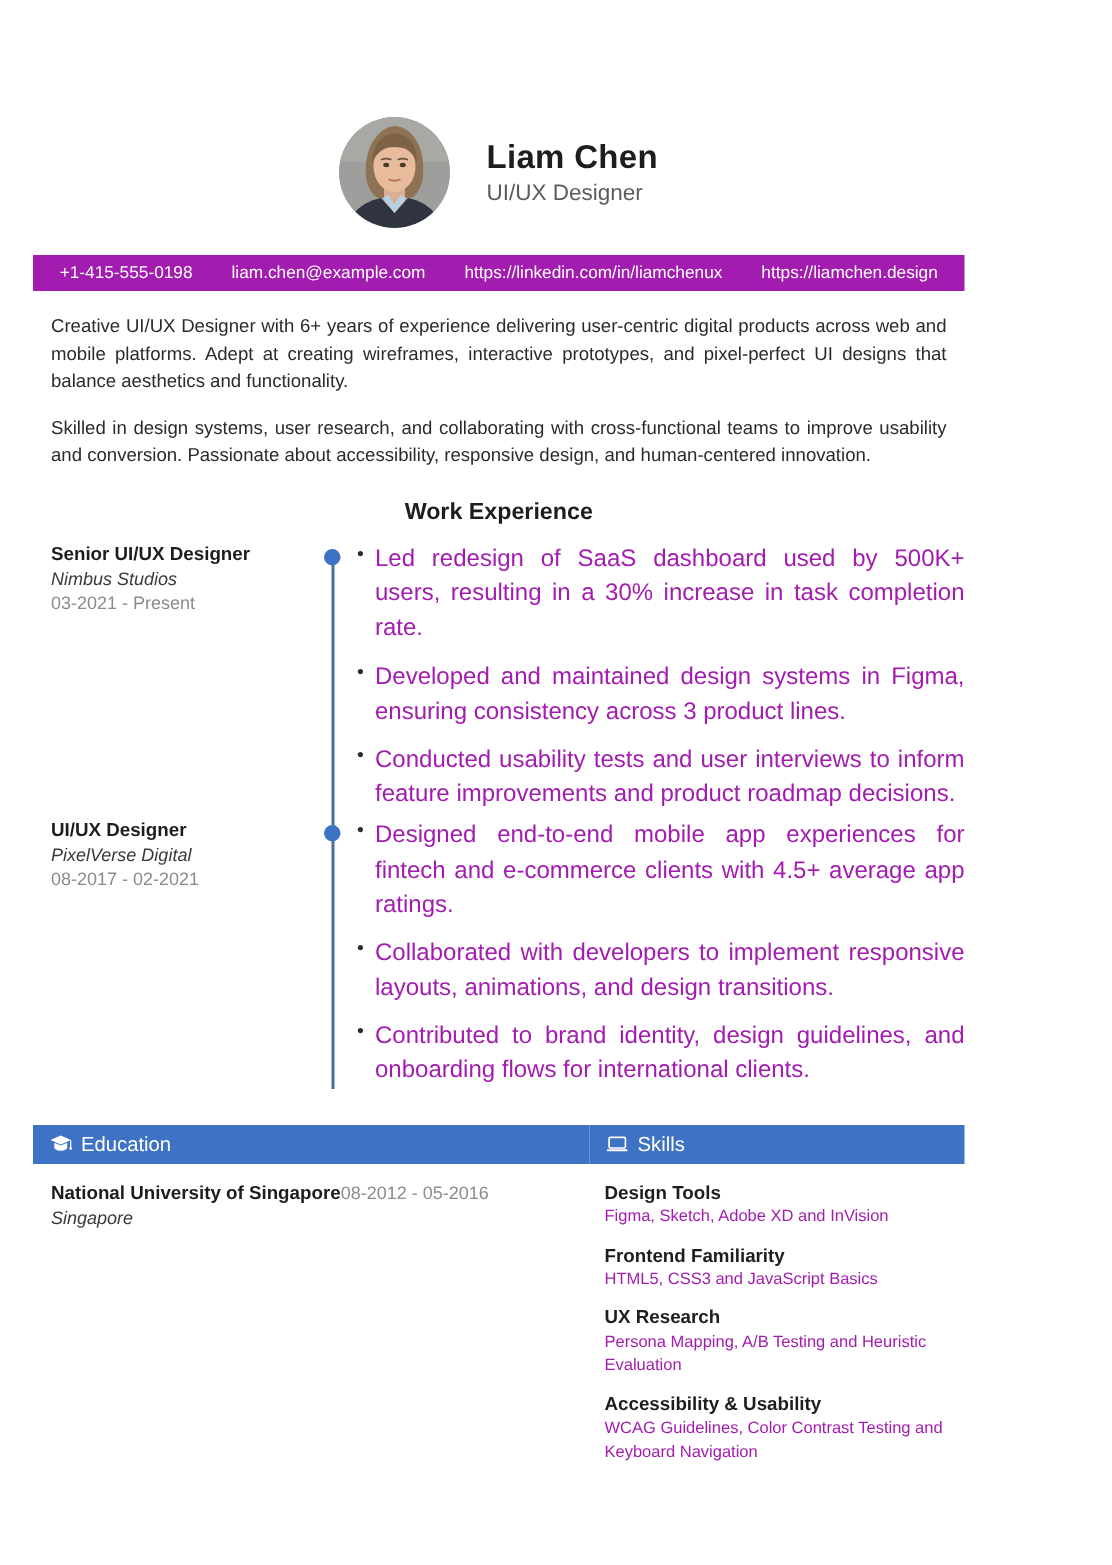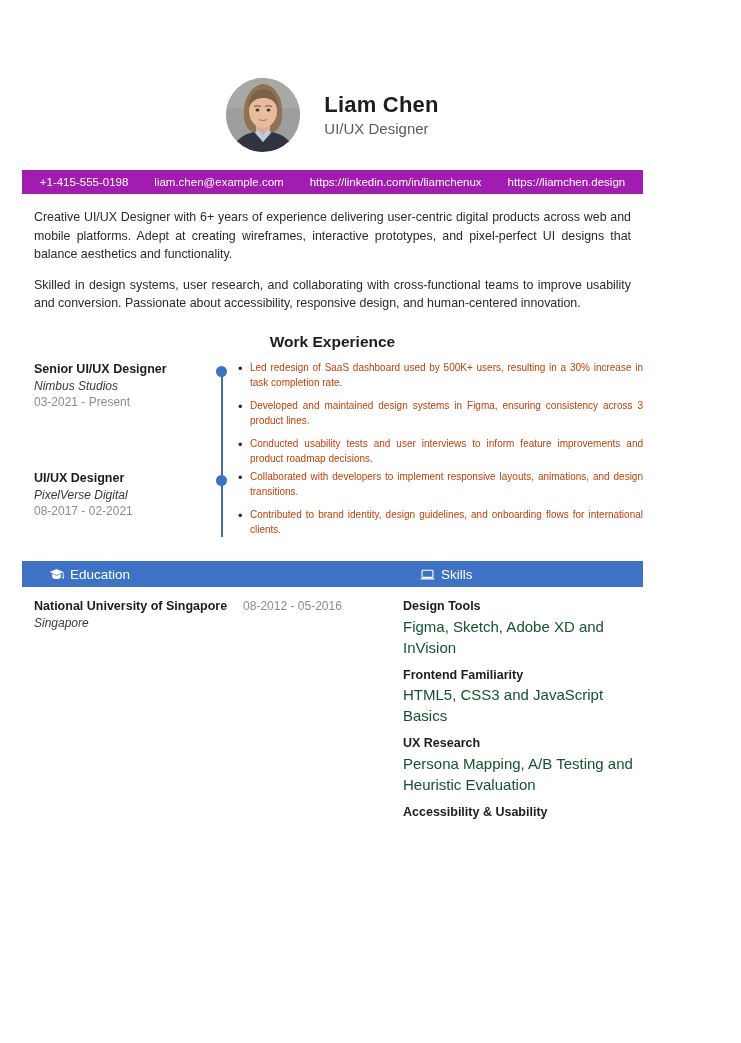--- a/index.html
+++ b/index.html
@@ -155,24 +155,24 @@
   }
   .job-right ul {
     margin: 0;
     padding: 0;
     list-style: none;
   }
   .job-right li {
     position: relative;
     padding-left: 14px;
     margin-bottom: 9px;
-    font-size: 10px;
+    font-size: 16px;
     line-height: 1.45;
     text-align: justify;
-    color: #c2410c;
+    color: #a21caf;
   }
   .job-right li:last-child { margin-bottom: 0; }
   .job-right li::before {
     content: "\2022";
     position: absolute;
     left: 2px;
     top: -1px;
     color: #2b2b2b;
     font-size: 13px;
   }
@@ -182,21 +182,21 @@
     display: flex;
     margin: 24px 22px 0 22px;
   }
   .section-bar {
     background: #3d72c4;
     color: #ffffff;
     height: 26px;
     display: flex;
     align-items: center;
     gap: 6px;
-    padding-left: 26px;
+    padding-left: 10px;
     box-sizing: border-box;
     font-size: 13.5px;
   }
   .bar-education { width: 371px; flex: 0 0 371px; }
   .bar-skills { flex: 1 1 auto; }
   .bar-icon {
     display: inline-flex;
     align-items: center;
     justify-content: center;
     width: 16px;
@@ -216,21 +216,21 @@
     box-sizing: border-box;
   }
   .col-skills {
     flex: 1 1 auto;
     padding: 11px 10px 0 10px;
     box-sizing: border-box;
   }
   .edu-head {
     display: flex;
     align-items: baseline;
-    gap: 16px;
+    gap: 0;
   }
   .edu-school {
     font-size: 12.5px;
     font-weight: bold;
     color: #1d1d1d;
     line-height: 1.35;
   }
   .edu-dates {
     font-size: 12px;
     color: #8c8c8c;
@@ -251,22 +251,22 @@
   }
   .skill-group { margin-bottom: 9px; }
   .skill-group:last-child { margin-bottom: 0; }
   .skill-name {
     font-size: 12.5px;
     font-weight: bold;
     color: #1d1d1d;
     line-height: 1.4;
   }
   .skill-detail {
-    font-size: 15px;
-    color: #14532d;
+    font-size: 11px;
+    color: #a21caf;
     line-height: 1.4;
   }
 </style>
 </head>
 <body>
 
 <div class="page">
 
   <div class="header">
     <div class="avatar">
@@ -343,20 +343,21 @@
 
     <div class="job">
       <div class="job-left">
         <div class="job-role">UI/UX Designer</div>
         <div class="job-company">PixelVerse Digital</div>
         <div class="job-dates">08-2017 - 02-2021</div>
       </div>
       <div class="job-dot"></div>
       <div class="job-right">
         <ul>
+          <li>Designed end-to-end mobile app experiences for fintech and e-commerce clients with 4.5+ average app ratings.</li>
           <li>Collaborated with developers to implement responsive layouts, animations, and design transitions.</li>
           <li>Contributed to brand identity, design guidelines, and onboarding flows for international clients.</li>
         </ul>
       </div>
     </div>
   </div>
 
   <div class="section-bars">
     <div class="section-bar bar-education">
       <span class="bar-icon">
@@ -397,17 +398,18 @@
       <div class="skill-group">
         <div class="skill-name">Frontend Familiarity</div>
         <div class="skill-detail">HTML5, CSS3 and JavaScript Basics</div>
       </div>
       <div class="skill-group">
         <div class="skill-name">UX Research</div>
         <div class="skill-detail">Persona Mapping, A/B Testing and Heuristic Evaluation</div>
       </div>
       <div class="skill-group">
         <div class="skill-name">Accessibility &amp; Usability</div>
+        <div class="skill-detail">WCAG Guidelines, Color Contrast Testing and Keyboard Navigation</div>
       </div>
     </div>
   </div>
 
 </div>
 
 </body></html>

